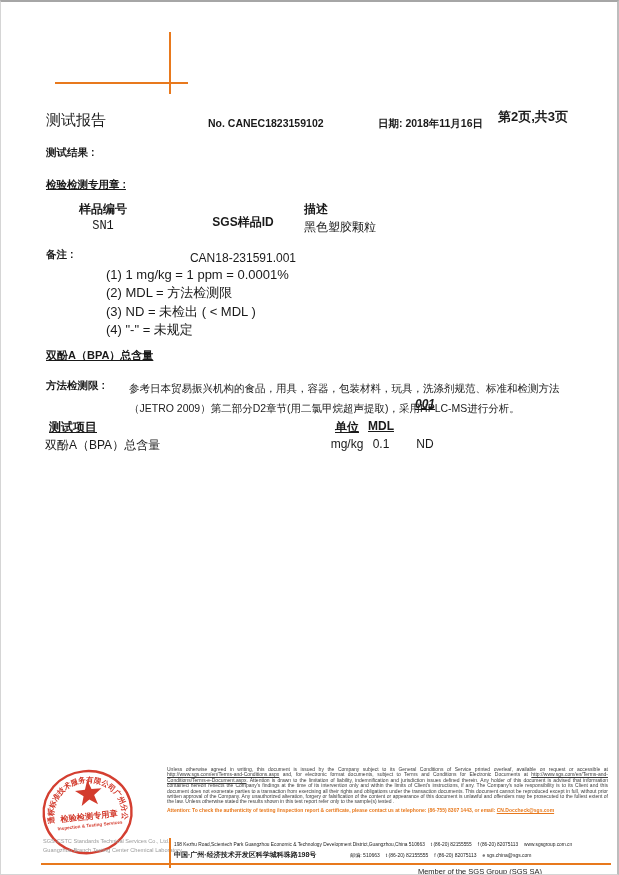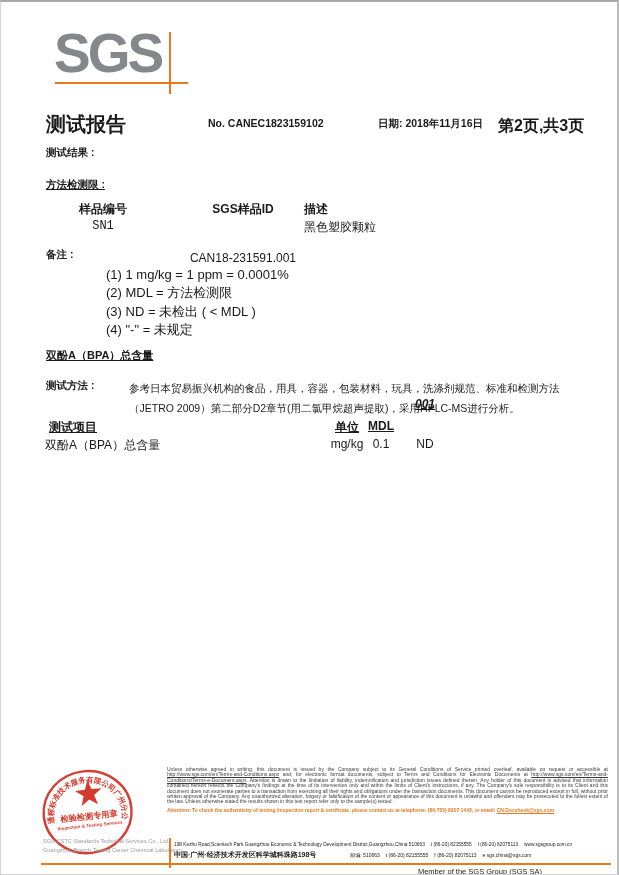--- a/index.html
+++ b/index.html
@@ -11,24 +11,24 @@
     border-right:2px solid #bdbdbd;border-bottom:1px solid #d5d5d5;
     overflow:hidden;
   }
   .abs{position:absolute;}
   
   .logo-text{position:absolute;left:53px;top:24px;font-size:55px;font-weight:bold;
     color:#85878a;letter-spacing:-3px;line-height:1;}
   .logo-vline{position:absolute;left:168px;top:30px;width:2px;height:62px;background:var(--orange);}
   .logo-hline{position:absolute;left:54px;top:80px;width:133px;height:2px;background:var(--orange);}
   
-  .title{left:45px;top:109px;font-size:20px;font-weight:bold;}
+  .title{left:45px;top:109px;font-size:15px;font-weight:normal;}
   .report-no{left:207px;top:115px;font-size:10.5px;font-weight:bold;}
   .hdate{left:377px;top:115px;font-size:10.5px;font-weight:bold;}
-  .hpage{left:497px;top:114px;font-size:16px;font-weight:bold;}
+  .hpage{left:497px;top:106px;font-size:13px;font-weight:bold;}
   .sec-label{font-size:10.5px;font-weight:bold;}
   .u{text-decoration:underline;}
   .italic{font-style:italic;}
   
   .c-center{text-align:center;}
   .cell{position:absolute;font-size:12px;}
   .hd{font-weight:bold;}
   
   .note{position:absolute;left:105px;font-size:13px;}
   
@@ -51,49 +51,48 @@
   .addr span{margin-right:6px;}
   .cn-big{font-size:7px;font-weight:bold;}
   .member{position:absolute;left:395px;top:865px;width:168px;text-align:center;font-size:7.5px;color:#222;}
   :root{--orange:#e8791d;}
 </style>
 </head>
 <body>
 
 <div class="page">
 
-  <div class="logo-text">SGS</div>
   <div class="logo-vline"></div>
   <div class="logo-hline"></div>
 
   <div class="abs title">测试报告</div>
   <div class="abs report-no">No. CANEC1823159102</div>
   <div class="abs hdate">日期: 2018年11月16日</div>
   <div class="abs hpage">第2页,共3页</div>
 
   <div class="abs sec-label" style="left:45px;top:144px;">测试结果 :</div>
 
-  <div class="abs sec-label u" style="left:45px;top:176px;">方法检测限 :</div>
+  <div class="abs sec-label u" style="left:45px;top:176px;">检验检测专用章 :</div>
 
   <div class="cell hd c-center" style="left:62px;top:199px;width:80px;">样品编号</div>
-  <div class="cell hd c-center" style="left:182px;top:199px;width:120px;">SGS样品ID</div>
+  <div class="cell hd c-center" style="left:182px;top:212px;width:120px;">SGS样品ID</div>
   <div class="cell hd" style="left:303px;top:199px;">描述</div>
 
   <div class="cell c-center" style="left:62px;top:217px;width:80px;font-family:Liberation Mono, monospace;">SN1</div>
   <div class="cell c-center" style="left:182px;top:217px;width:120px;margin-top:32px;">CAN18-231591.001</div>
   <div class="cell" style="left:303px;top:217px;">黑色塑胶颗粒</div>
 
   <div class="abs sec-label" style="left:45px;top:246px;">备注 :</div>
   <div class="note" style="top:265px;">(1) 1 mg/kg = 1 ppm = 0.0001%</div>
   <div class="note" style="top:282px;">(2) MDL = 方法检测限</div>
   <div class="note" style="top:301px;">(3) ND = 未检出 ( &lt; MDL )</div>
   <div class="note" style="top:319px;">(4) "-" = 未规定</div>
 
   <div class="abs sec-label u" style="left:45px;top:346px;font-size:11px;">双酚A（BPA）总含量</div>
-  <div class="abs sec-label" style="left:45px;top:377px;">测试方法 :</div>
+  <div class="abs sec-label" style="left:45px;top:377px;">方法检测限 :</div>
   <div class="method-text">参考日本贸易振兴机构的食品，用具，容器，包装材料，玩具，洗涤剂规范、标准和检测方法（JETRO 2009）第二部分D2章节(用二氯甲烷超声提取)，采用HPLC-MS进行分析。</div>
 
   <div class="cell hd u" style="left:48px;top:417px;">测试项目</div>
   <div class="cell hd u c-center" style="left:324px;top:417px;width:44px;">单位</div>
   <div class="cell hd u c-center" style="left:358px;top:417px;width:44px;">MDL</div>
   <div class="cell hd u italic c-center" style="left:402px;top:395px;width:44px;">001</div>
 
   <div class="cell" style="left:44px;top:435px;">双酚A（BPA）总含量</div>
   <div class="cell c-center" style="left:324px;top:435px;width:44px;">mg/kg</div>
   <div class="cell c-center" style="left:358px;top:435px;width:44px;">0.1</div>

